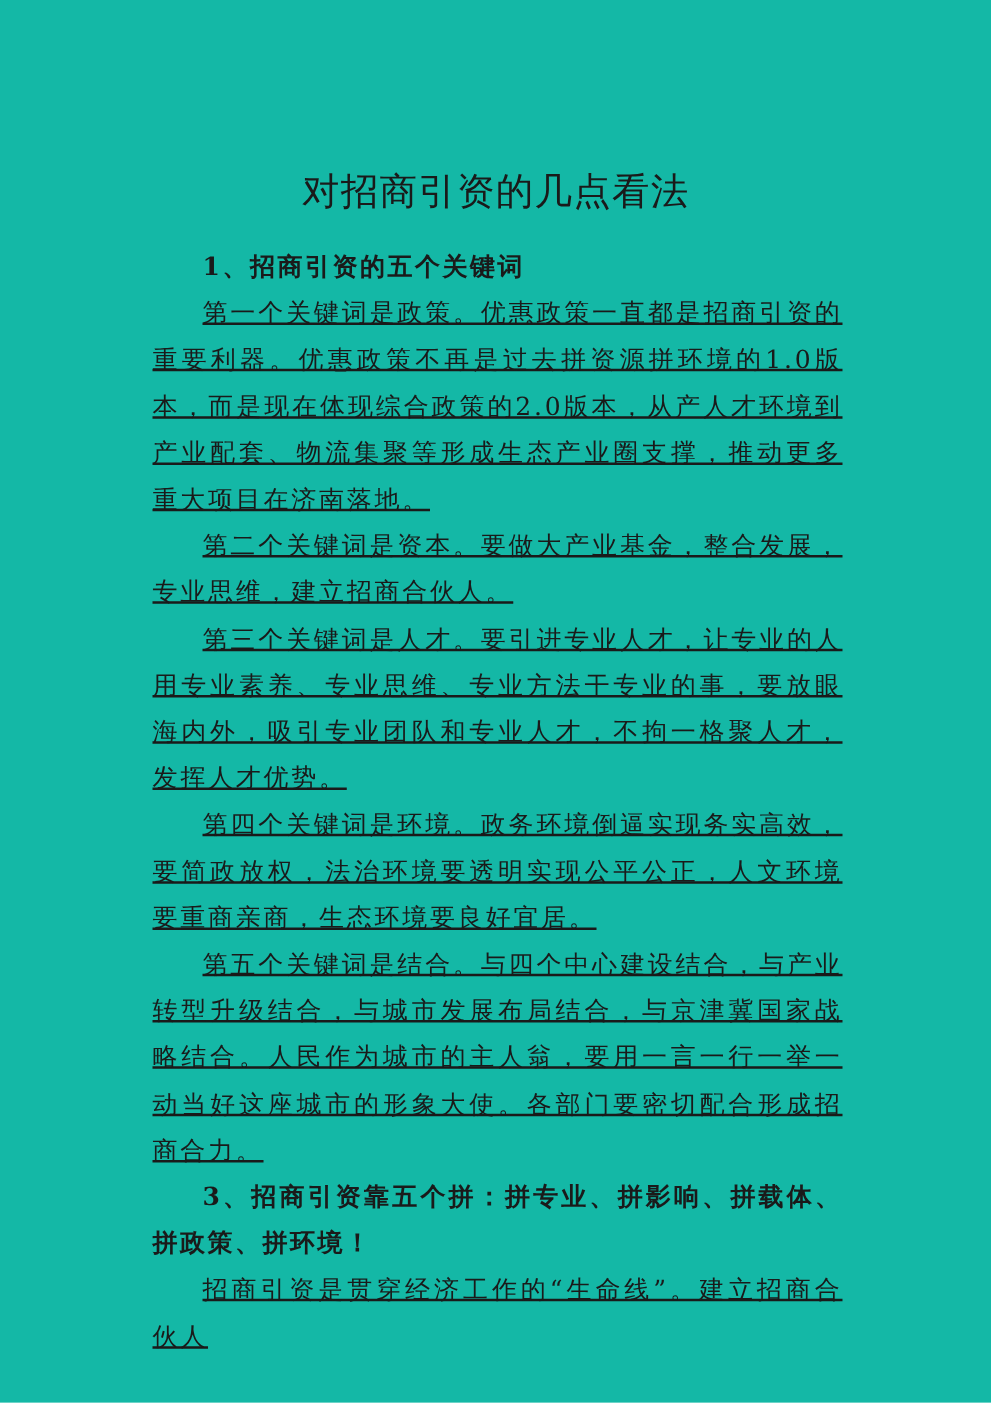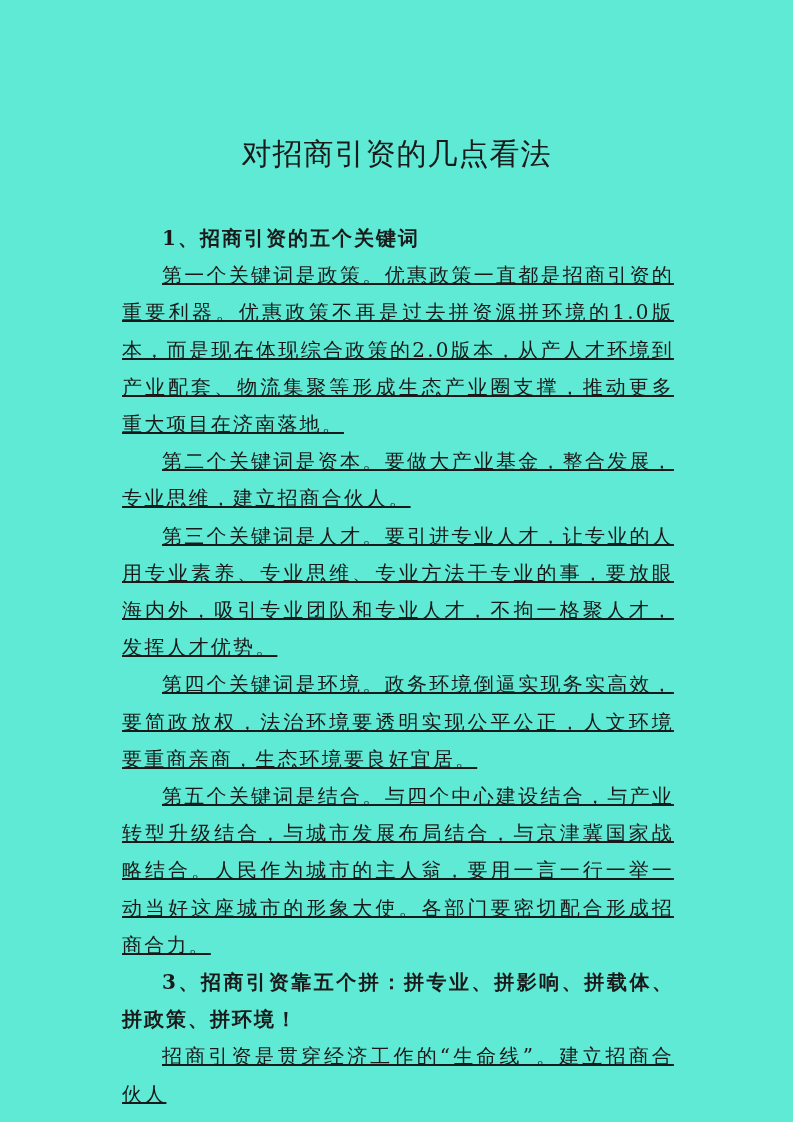--- a/index.html
+++ b/index.html
@@ -1,26 +1,26 @@
 <!DOCTYPE html>
 <html><head>
   <meta charset="utf-8">
   <style>
     html, body { margin: 0; padding: 0; background: #ffffff; }
     body { width: 793px; height: 1122px; position: relative; overflow: hidden; }
     .page {
-      position: absolute; left: 0; top: 0; width: 793px; height: 1122px; background: #5eead4;
+      position: absolute; left: 0; top: 0; width: 793px; height: 1122px; background: #14b8a6;
       font-family: "DejaVu Serif", "Liberation Serif", serif; color: #1a1a1a;
     }
     .title {
       position: absolute; left: 0; width: 793px; top: 134px; text-align: center;
       font-size: 30px; letter-spacing: 1px; font-weight: normal; line-height: 40px;
     }
     .body {
-      position: absolute; left: 122px; top: 220px; width: 552px;
+      position: absolute; left: 122px; top: 195px; width: 552px;
       font-size: 20px; line-height: 37.2px; text-align: justify; letter-spacing: 2.2px;
     }
     .body p { margin: 0; text-indent: 2em; text-decoration: underline; }
     .body h2 { margin: 0; font-size: 20px; font-weight: bold; text-indent: 2em; line-height: 37.2px; letter-spacing: 2px; }
   </style>
 </head>
 <body>
 
 <div class="page">
   <div class="title">对招商引资的几点看法</div>

